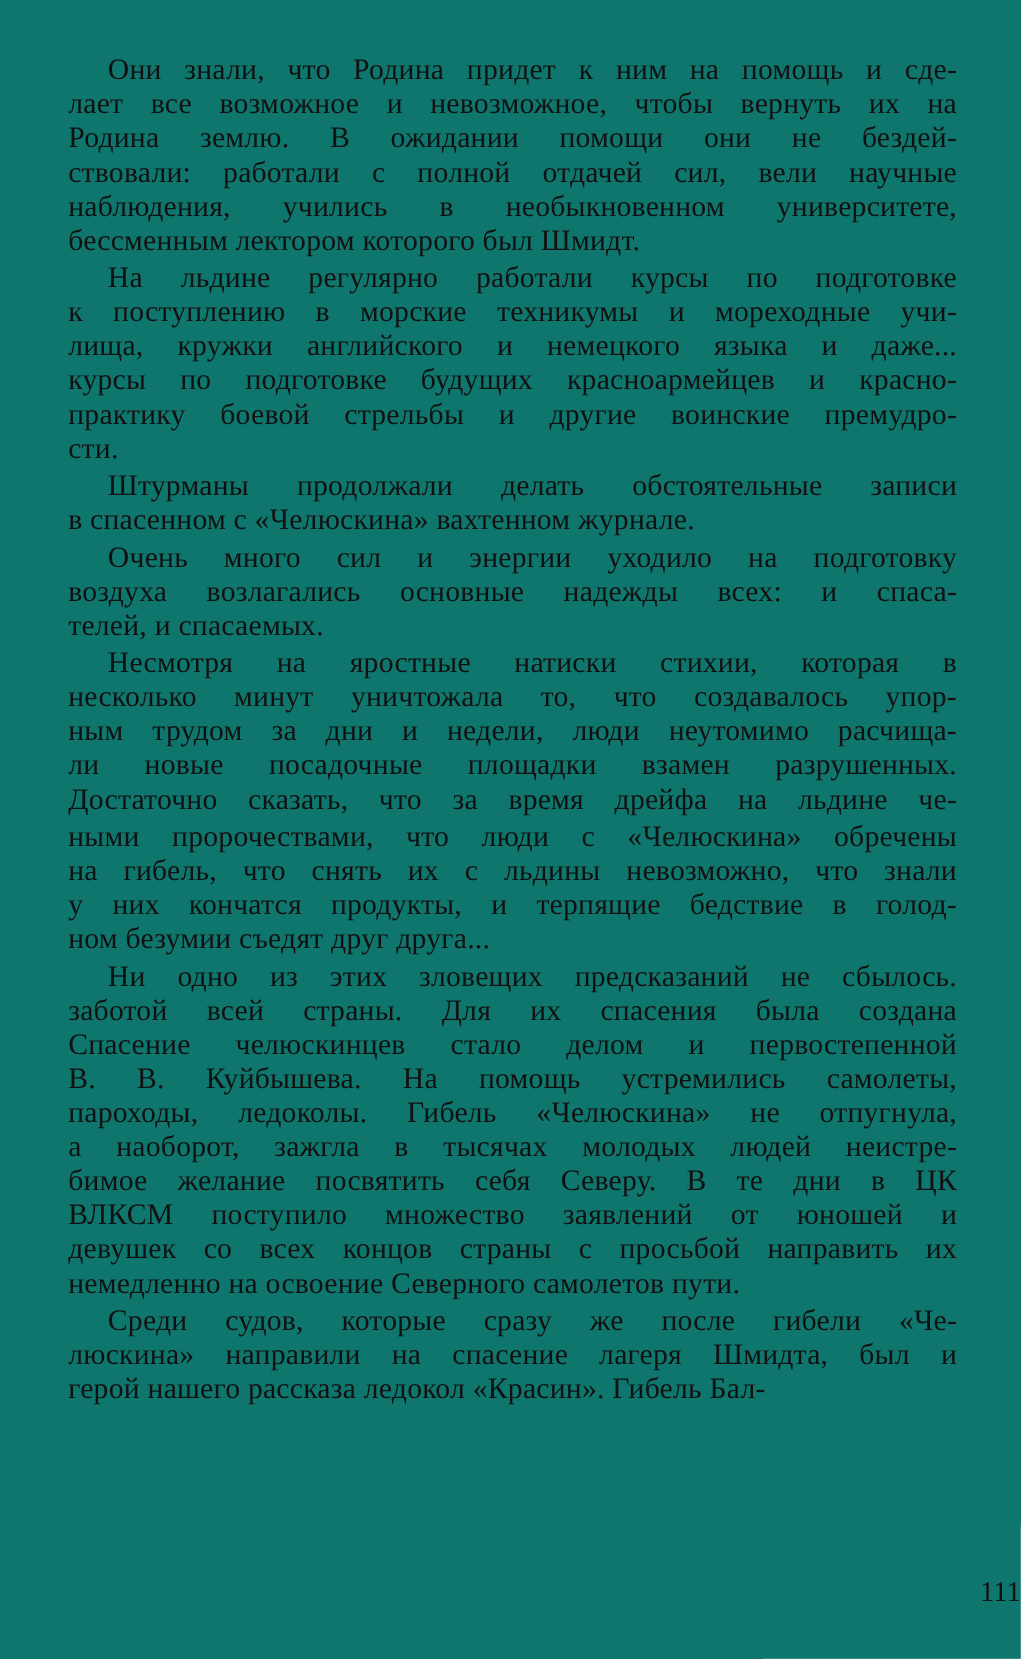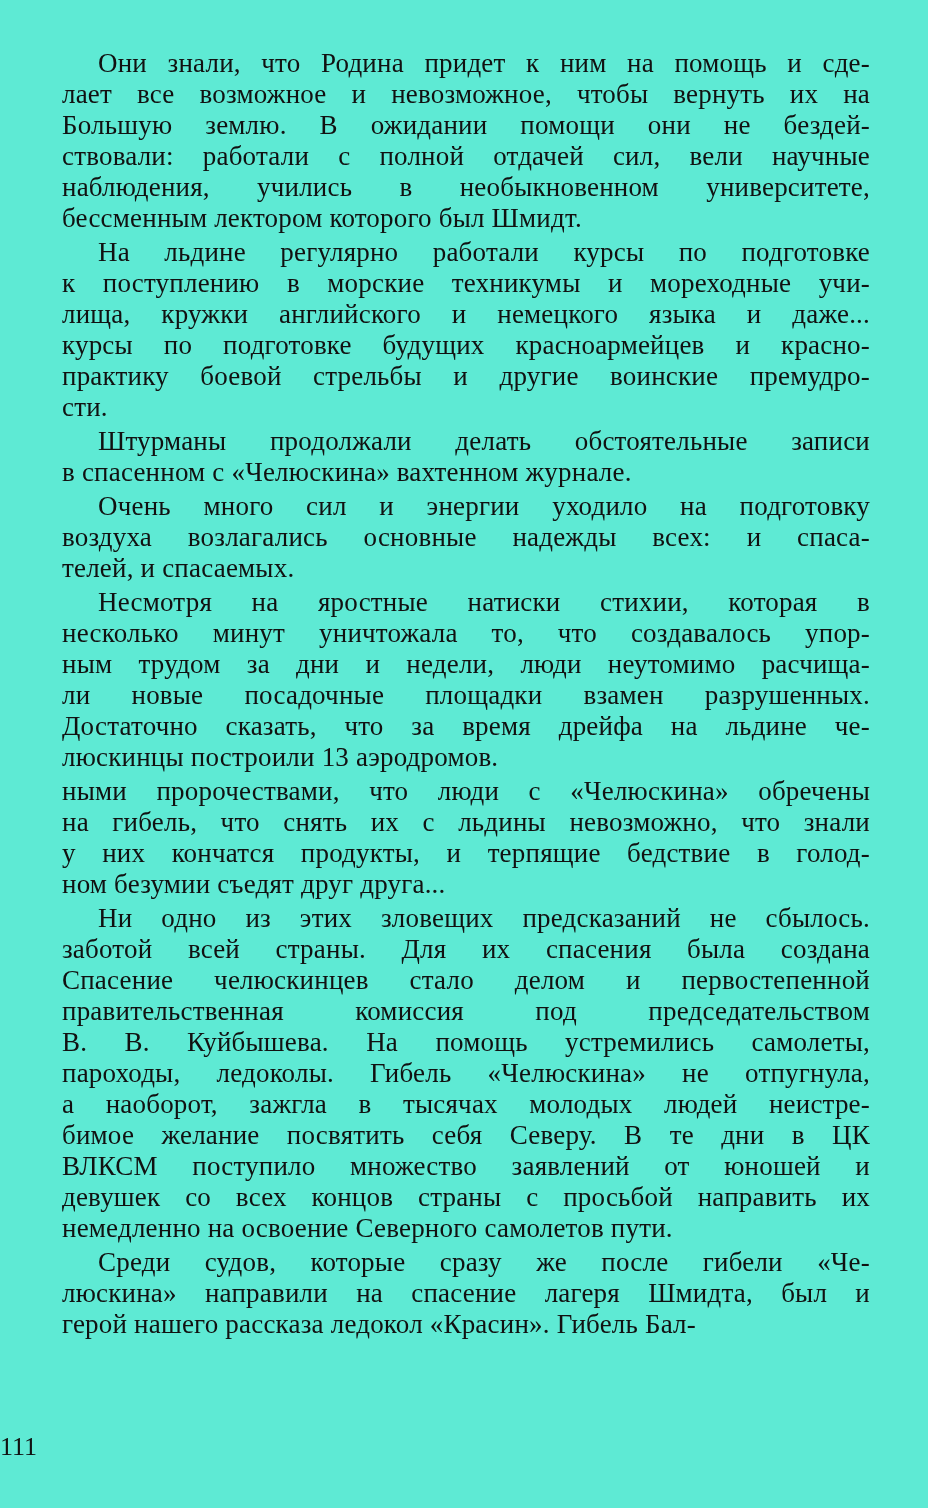--- a/index.html
+++ b/index.html
@@ -1,46 +1,46 @@
 <!DOCTYPE html>
 <html><head>
 <meta charset="utf-8">
 <style>
   html, body { margin:0; padding:0; background:#ffffff; }
   body { width:928px; height:1508px; position:relative; overflow:hidden; }
-  .page { position:absolute; left:0; top:0; width:928px; height:1508px; background:#5eead4; }
+  .page { position:absolute; left:0; top:0; width:928px; height:1508px; background:#0f766e; }
   .text-block {
     position:absolute; left:62px; top:48px; width:808px;
     font-family: "Liberation Serif", "DejaVu Serif", serif;
     font-size:27px; color:#111; line-height:31px;
   }
   .para { margin:0 0 3px 0; }
   .line {
     display:block; height:31px; white-space:nowrap;
     text-align:justify; text-align-last:justify;
     letter-spacing:0.2px;
     transform-origin:left center;
   }
   .line.first { padding-left:36px; }
   .line.last { text-align-last:left; }
   .page-number {
-    position:absolute; left:0; width:928px; top:1432px; text-align:left;
+    position:absolute; left:0; width:928px; top:1432px; text-align:right;
     font-family: "Liberation Serif", "DejaVu Serif", serif;
     font-size:26px; color:#111;
   }
 </style>
 </head>
 <body>
 
 <div class="page">
   <div class="text-block" id="text-block">
       <div class="para">
         <span class="line first">Они знали, что Родина придет к ним на помощь и сде-</span>
         <span class="line">лает все возможное и невозможное, чтобы вернуть их на</span>
-        <span class="line">Большую землю. В ожидании  помощи они не бездей-</span>
+        <span class="line">Родина землю. В ожидании  помощи они не бездей-</span>
         <span class="line">ствовали: работали с полной отдачей сил, вели научные</span>
         <span class="line">наблюдения, учились  в необыкновенном университете,</span>
         <span class="line last">бессменным лектором которого был Шмидт.</span>
       </div>
       <div class="para">
         <span class="line first">На льдине регулярно работали курсы по подготовке</span>
         <span class="line">к поступлению в морские техникумы и мореходные учи-</span>
         <span class="line">лища, кружки английского и немецкого языка и даже...</span>
         <span class="line">курсы по подготовке будущих красноармейцев и красно-</span>
         <span class="line">практику боевой стрельбы и другие воинские премудро-</span>
@@ -54,33 +54,31 @@
         <span class="line first">Очень много сил и энергии уходило  на подготовку</span>
         <span class="line">воздуха возлагались основные надежды всех: и спаса-</span>
         <span class="line last">телей, и спасаемых.</span>
       </div>
       <div class="para">
         <span class="line first">Несмотря на яростные  натиски стихии,  которая  в</span>
         <span class="line">несколько минут уничтожала то, что создавалось упор-</span>
         <span class="line">ным трудом за дни и недели, люди неутомимо расчища-</span>
         <span class="line">ли новые посадочные площадки взамен  разрушенных.</span>
         <span class="line">Достаточно сказать, что за время дрейфа на льдине че-</span>
-        <span class="line last">люскинцы построили 13 аэродромов.</span>
       </div>
       <div class="para">
         <span class="line">ными пророчествами, что люди с «Челюскина» обречены</span>
         <span class="line">на гибель, что снять их с льдины невозможно, что знали</span>
         <span class="line">у них кончатся продукты, и терпящие бедствие в голод-</span>
         <span class="line last">ном безумии съедят друг друга...</span>
       </div>
       <div class="para">
         <span class="line first">Ни одно из этих зловещих предсказаний не сбылось.</span>
         <span class="line">заботой всей страны.  Для их спасения была  создана</span>
         <span class="line">Спасение челюскинцев стало делом   и первостепенной</span>
-        <span class="line">правительственная  комиссия  под  председательством</span>
         <span class="line">В. В. Куйбышева.  На помощь устремились самолеты,</span>
         <span class="line">пароходы, ледоколы. Гибель «Челюскина» не отпугнула,</span>
         <span class="line">а наоборот, зажгла в тысячах молодых людей неистре-</span>
         <span class="line">бимое желание посвятить себя Северу. В те дни в ЦК</span>
         <span class="line">ВЛКСМ поступило множество  заявлений от юношей и</span>
         <span class="line">девушек со всех концов страны с просьбой направить их</span>
         <span class="line last">немедленно на освоение Северного самолетов пути.</span>
       </div>
       <div class="para">
         <span class="line first">Среди судов, которые сразу  же после гибели «Че-</span>

